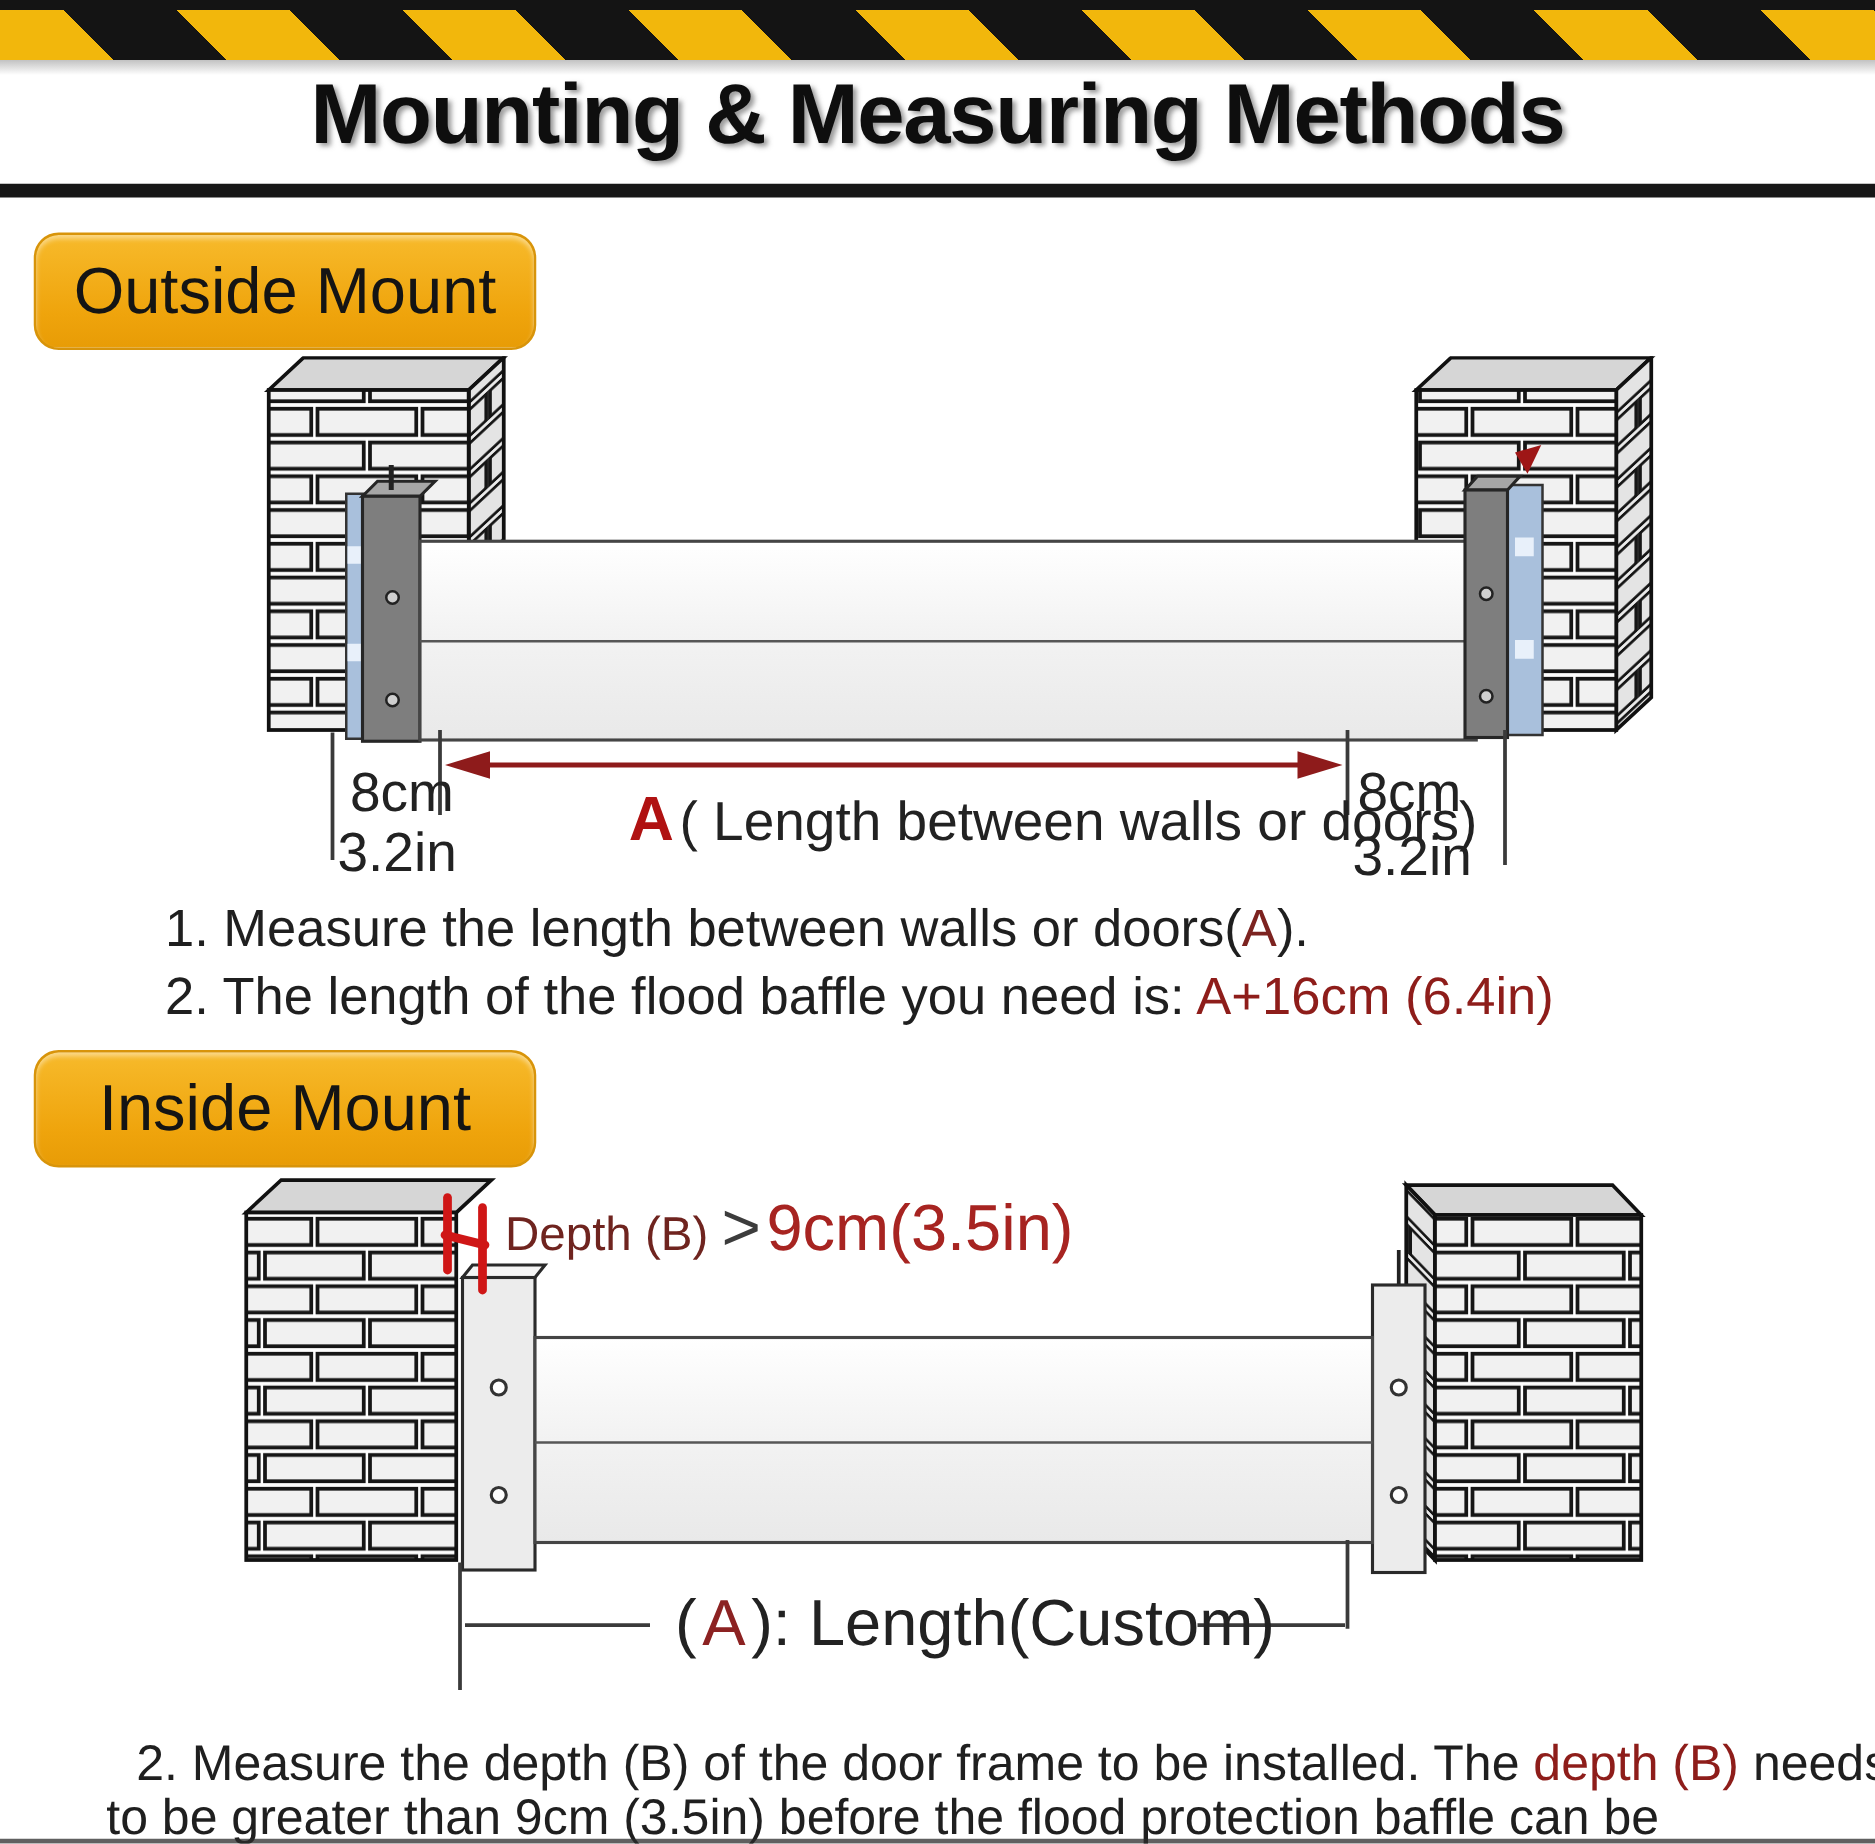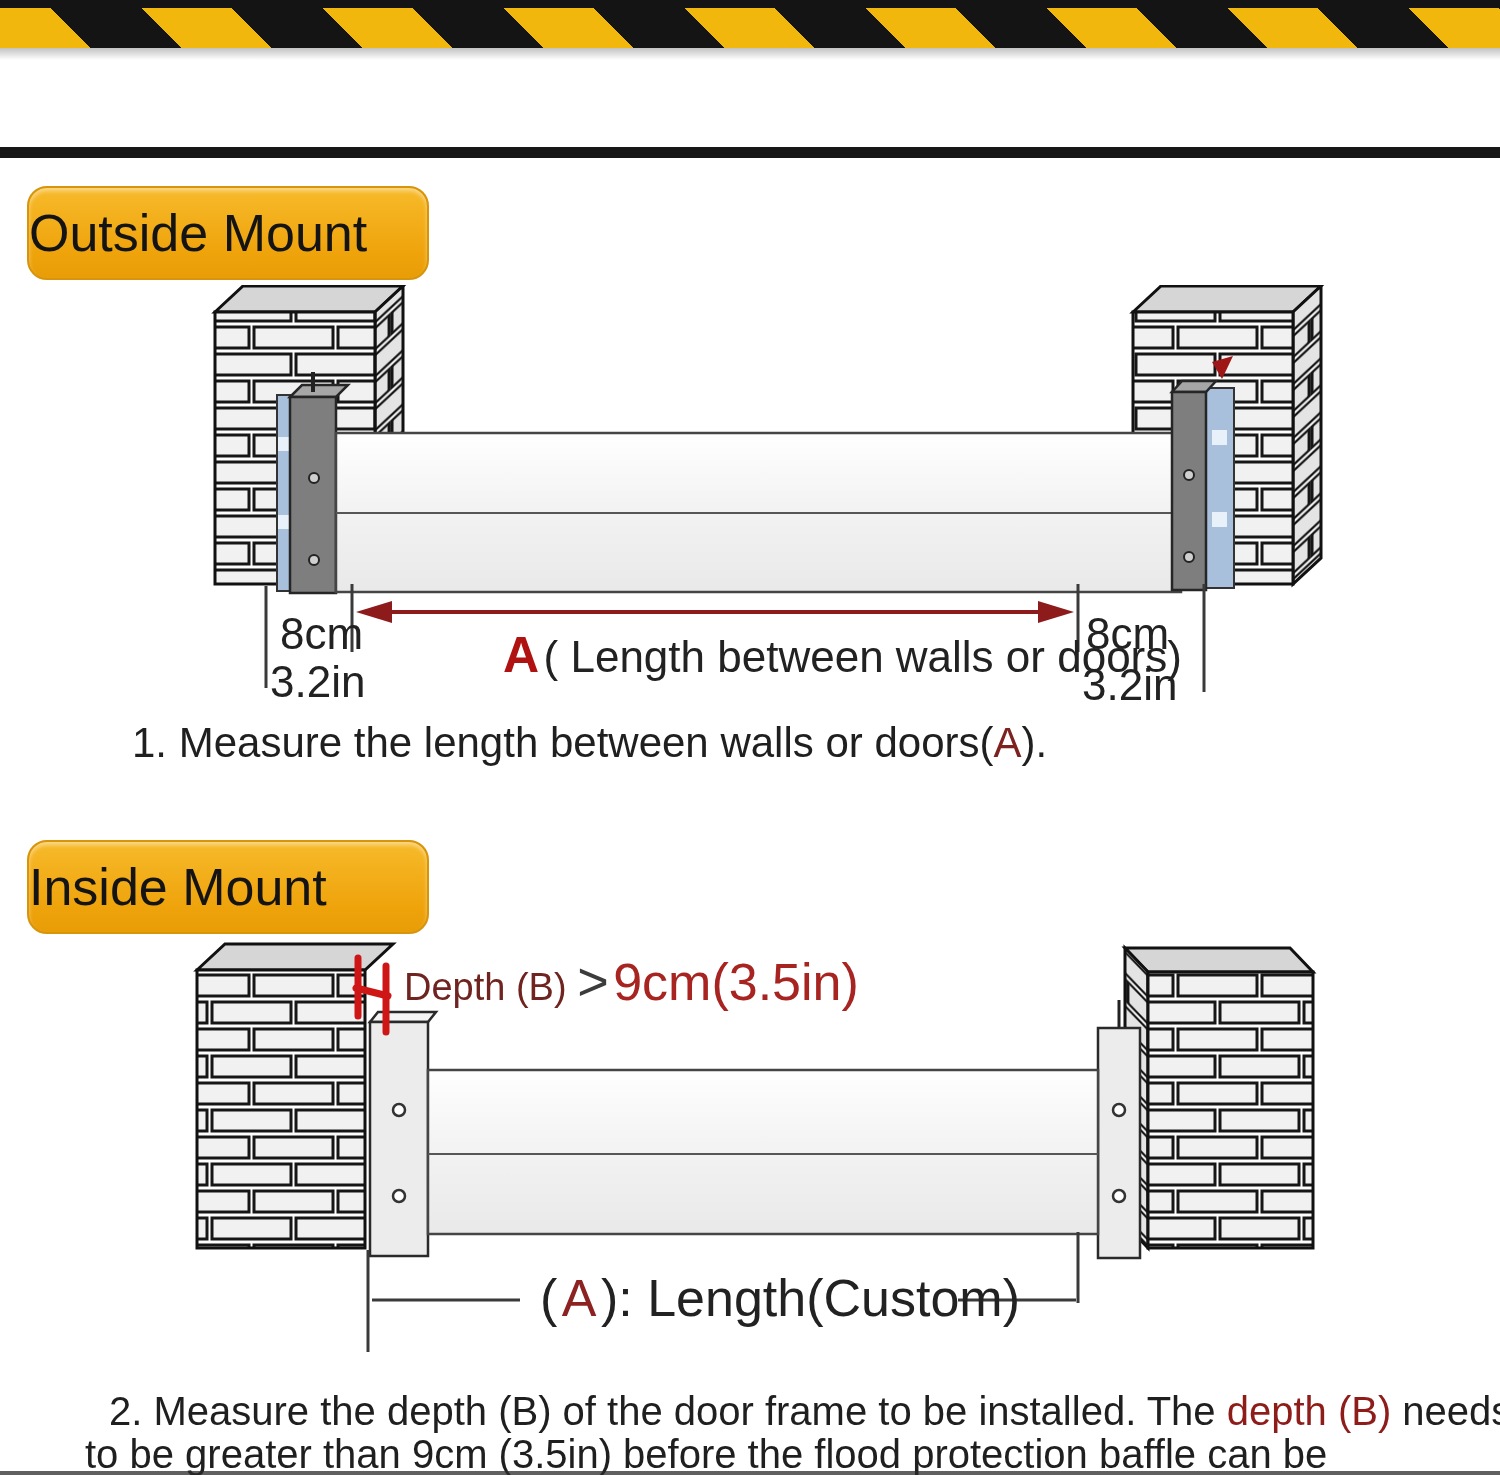--- a/index.html
+++ b/index.html
@@ -16,21 +16,21 @@
   
   .title{position:absolute;top:52px;left:0;width:100%;margin:0;text-align:center;
     font-size:68px;font-weight:700;letter-spacing:-1px;color:#0e0e0e;
     text-shadow:3px 3px 4px rgba(70,70,70,.55);}
   .title-underbar{position:absolute;top:147px;left:0;width:100%;height:11px;background:#171717;}
 
   
   .badge{position:absolute;left:27px;width:398px;height:90px;border-radius:20px;
     background:linear-gradient(180deg,#f7ba2b 0%,#efa40c 70%,#e89c06 100%);
     border:2px solid #d8940a;box-shadow:inset 0 3px 4px rgba(255,255,255,.45);
-    display:flex;align-items:center;justify-content:flex-start;
+    display:flex;align-items:center;justify-content:center;
     font-size:52px;color:#141414;}
   .badge-outside{top:186px;}
   .badge-inside{top:840px;}
 
   
   svg.diagram{position:absolute;left:0;width:1500px;height:420px;display:block;}
   #svg-outside{top:285px;}
   #svg-inside{top:940px;}
   svg text{font-family:"Liberation Sans",sans-serif;}
 
@@ -47,20 +47,21 @@
 </style>
 </head>
 <body>
 
 <div class="page">
 
   <div class="hazard-topbar"></div>
   <div class="hazard-stripes"></div>
   <div class="hazard-shadow"></div>
 
+  <h1 class="title">Mounting &amp; Measuring Methods</h1>
   <div class="title-underbar"></div>
 
   <div class="badge badge-outside">
     <span>Outside Mount</span>
   </div>
 
   <svg id="svg-outside" class="diagram" viewBox="0 285 1500 420">
     <defs>
       <pattern id="pbrick1" width="84" height="54" patternUnits="userSpaceOnUse">
         <rect width="84" height="54" fill="#fdfdfd"></rect>
@@ -134,20 +135,21 @@
       <text x="1082" y="700" font-size="44" fill="#222">3.2in</text>
       <text x="503" y="672">
         <tspan font-size="50" font-weight="bold" fill="#b01212">A</tspan>
         <tspan font-size="44" fill="#222">( Length between walls or doors)</tspan>
       </text>
     </g>
   </svg>
 
   <div class="steps steps-outside">
     <p><span>1. Measure the length between walls or doors(</span><span class="maroon">A</span><span>).</span></p>
+    <p><span>2. The length of the flood baffle you need is: </span><span class="red">A+16cm (6.4in)</span></p>
   </div>
 
   <div class="badge badge-inside">
     <span>Inside Mount</span>
   </div>
 
   <svg id="svg-inside" class="diagram" viewBox="0 940 1500 420">
     <defs>
       <pattern id="pbrick2" width="84" height="54" patternUnits="userSpaceOnUse">
         <rect width="84" height="54" fill="#fdfdfd"></rect>

